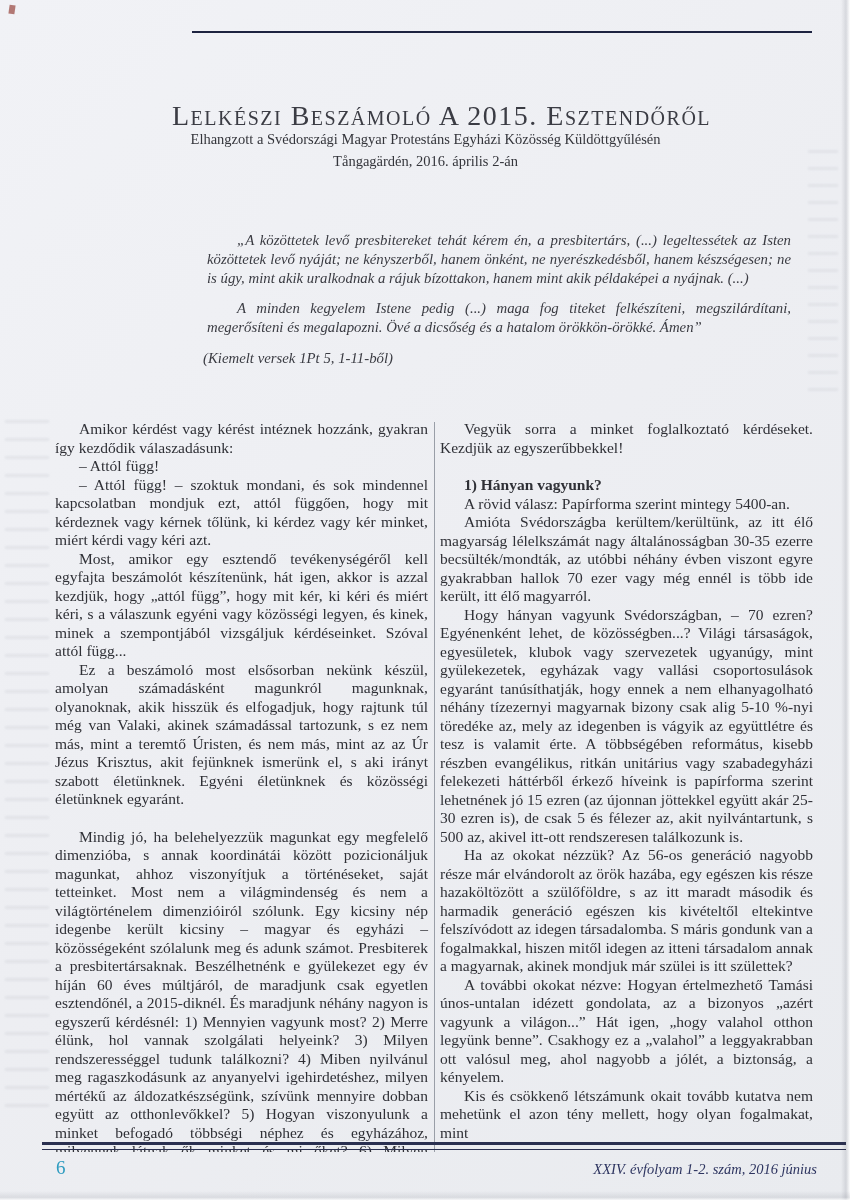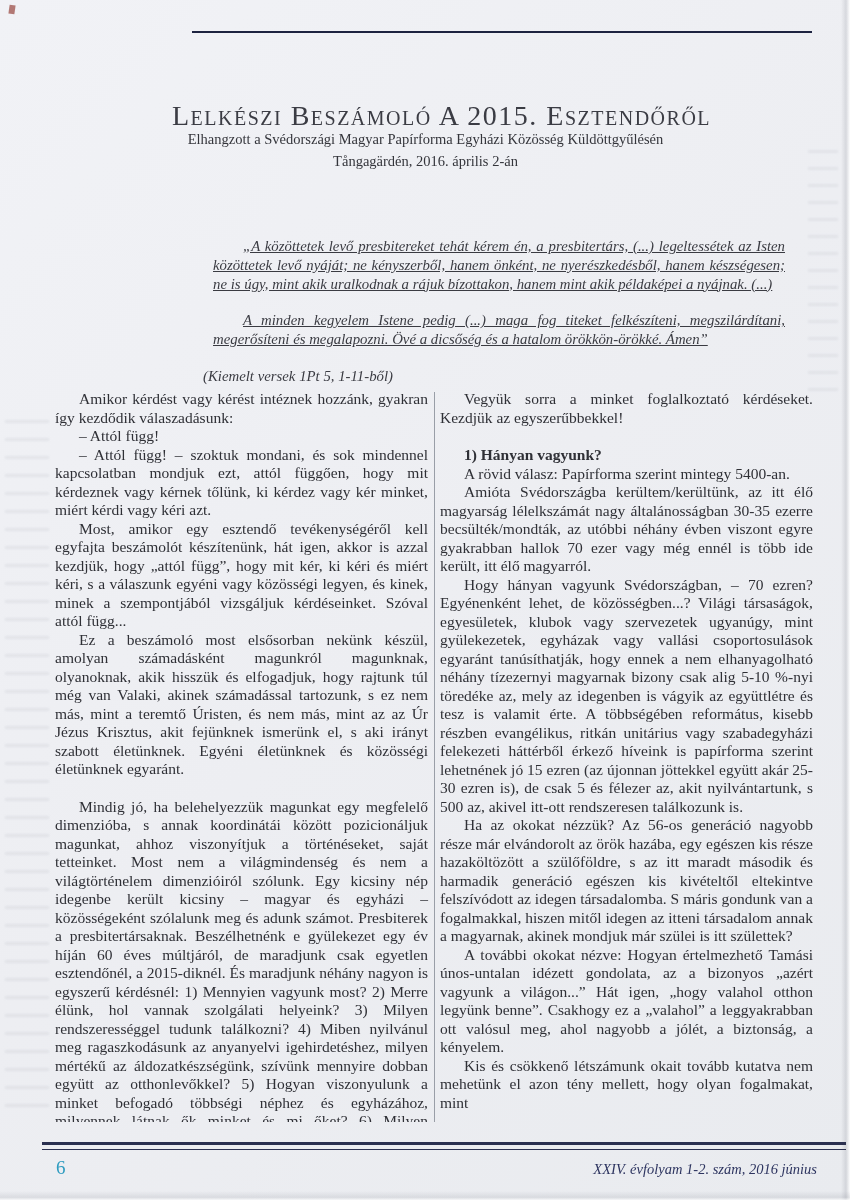--- a/index.html
+++ b/index.html
@@ -34,26 +34,26 @@
     position:absolute; top:128px; left:47px; width:757px; text-align:center;
     font-size:14.5px; line-height:22px; color:#34353b;
   }
 
   
   .quote {
     position:absolute; top:219px; left:195px; width:608px;
     font-style:italic; font-size:14.8px; line-height:18.8px;
     text-align:justify; color:#3a3b42;
   }
-  .qpar { margin:18px; text-indent:30px;text-decoration:underline; }
+  .qpar { margin:12px; text-indent:30px; }
   .q-attr { margin:8px; text-align:left; font-style:italic; }
 
   
   .columns {
-    position:absolute; top:390px; left:55px; width:758px; height:732px;
+    position:absolute; top:420px; left:55px; width:758px; height:732px;
     display:flex; align-items:stretch; overflow:hidden;
   }
   .col {
     width:373px; font-size:15.5px; line-height:18.5px;
     text-align:justify; color:#2f3036; hyphens:auto;
   }
   .col-divider { width:1px; background:var(--divider-gray,#999ea7); margin:2px 5px 0 6px; }
   .par { margin:0; text-indent:24px; }
   .heading { font-weight:bold; }
   .gap { margin-top:19px; }
@@ -94,21 +94,21 @@
 <body>
 
 <div class="sheet">
 
   <div class="corner-mark"></div>
 
   <div class="header-rule"></div>
 
   <h1 class="title" style="font-weight:normal;margin:16px;">Lelkészi Beszámoló A 2015. Esztendőről</h1>
   <div class="subtitle">
-    <div>Elhangzott a Svédországi Magyar Papírforma Egyházi Közösség Küldöttgyűlésén</div>
+    <div>Elhangzott a Svédországi Magyar Protestáns Egyházi Közösség Küldöttgyűlésén</div>
     <div>Tångagärdén, 2016. április 2-án</div>
   </div>
 
   <div class="quote">
     <div>
         <p class="qpar">„A közöttetek levő presbitereket tehát kérem én, a presbitertárs, (...) legeltessétek az Isten közöttetek levő nyáját; ne kényszerből, hanem önként, ne nyerészkedésből, hanem készségesen; ne is úgy, mint akik uralkodnak a rájuk bízottakon, hanem mint akik példaképei a nyájnak. (...)</p>
         <p class="qpar">A minden kegyelem Istene pedig  (...) maga fog titeket felkészíteni, megszilárdítani, megerősíteni és megalapozni. Övé a dicsőség és a hatalom örökkön-örökké. Ámen”</p>
       </div>
     <p class="q-attr">(Kiemelt versek 1Pt 5, 1-11-ből)</p>
   </div>

